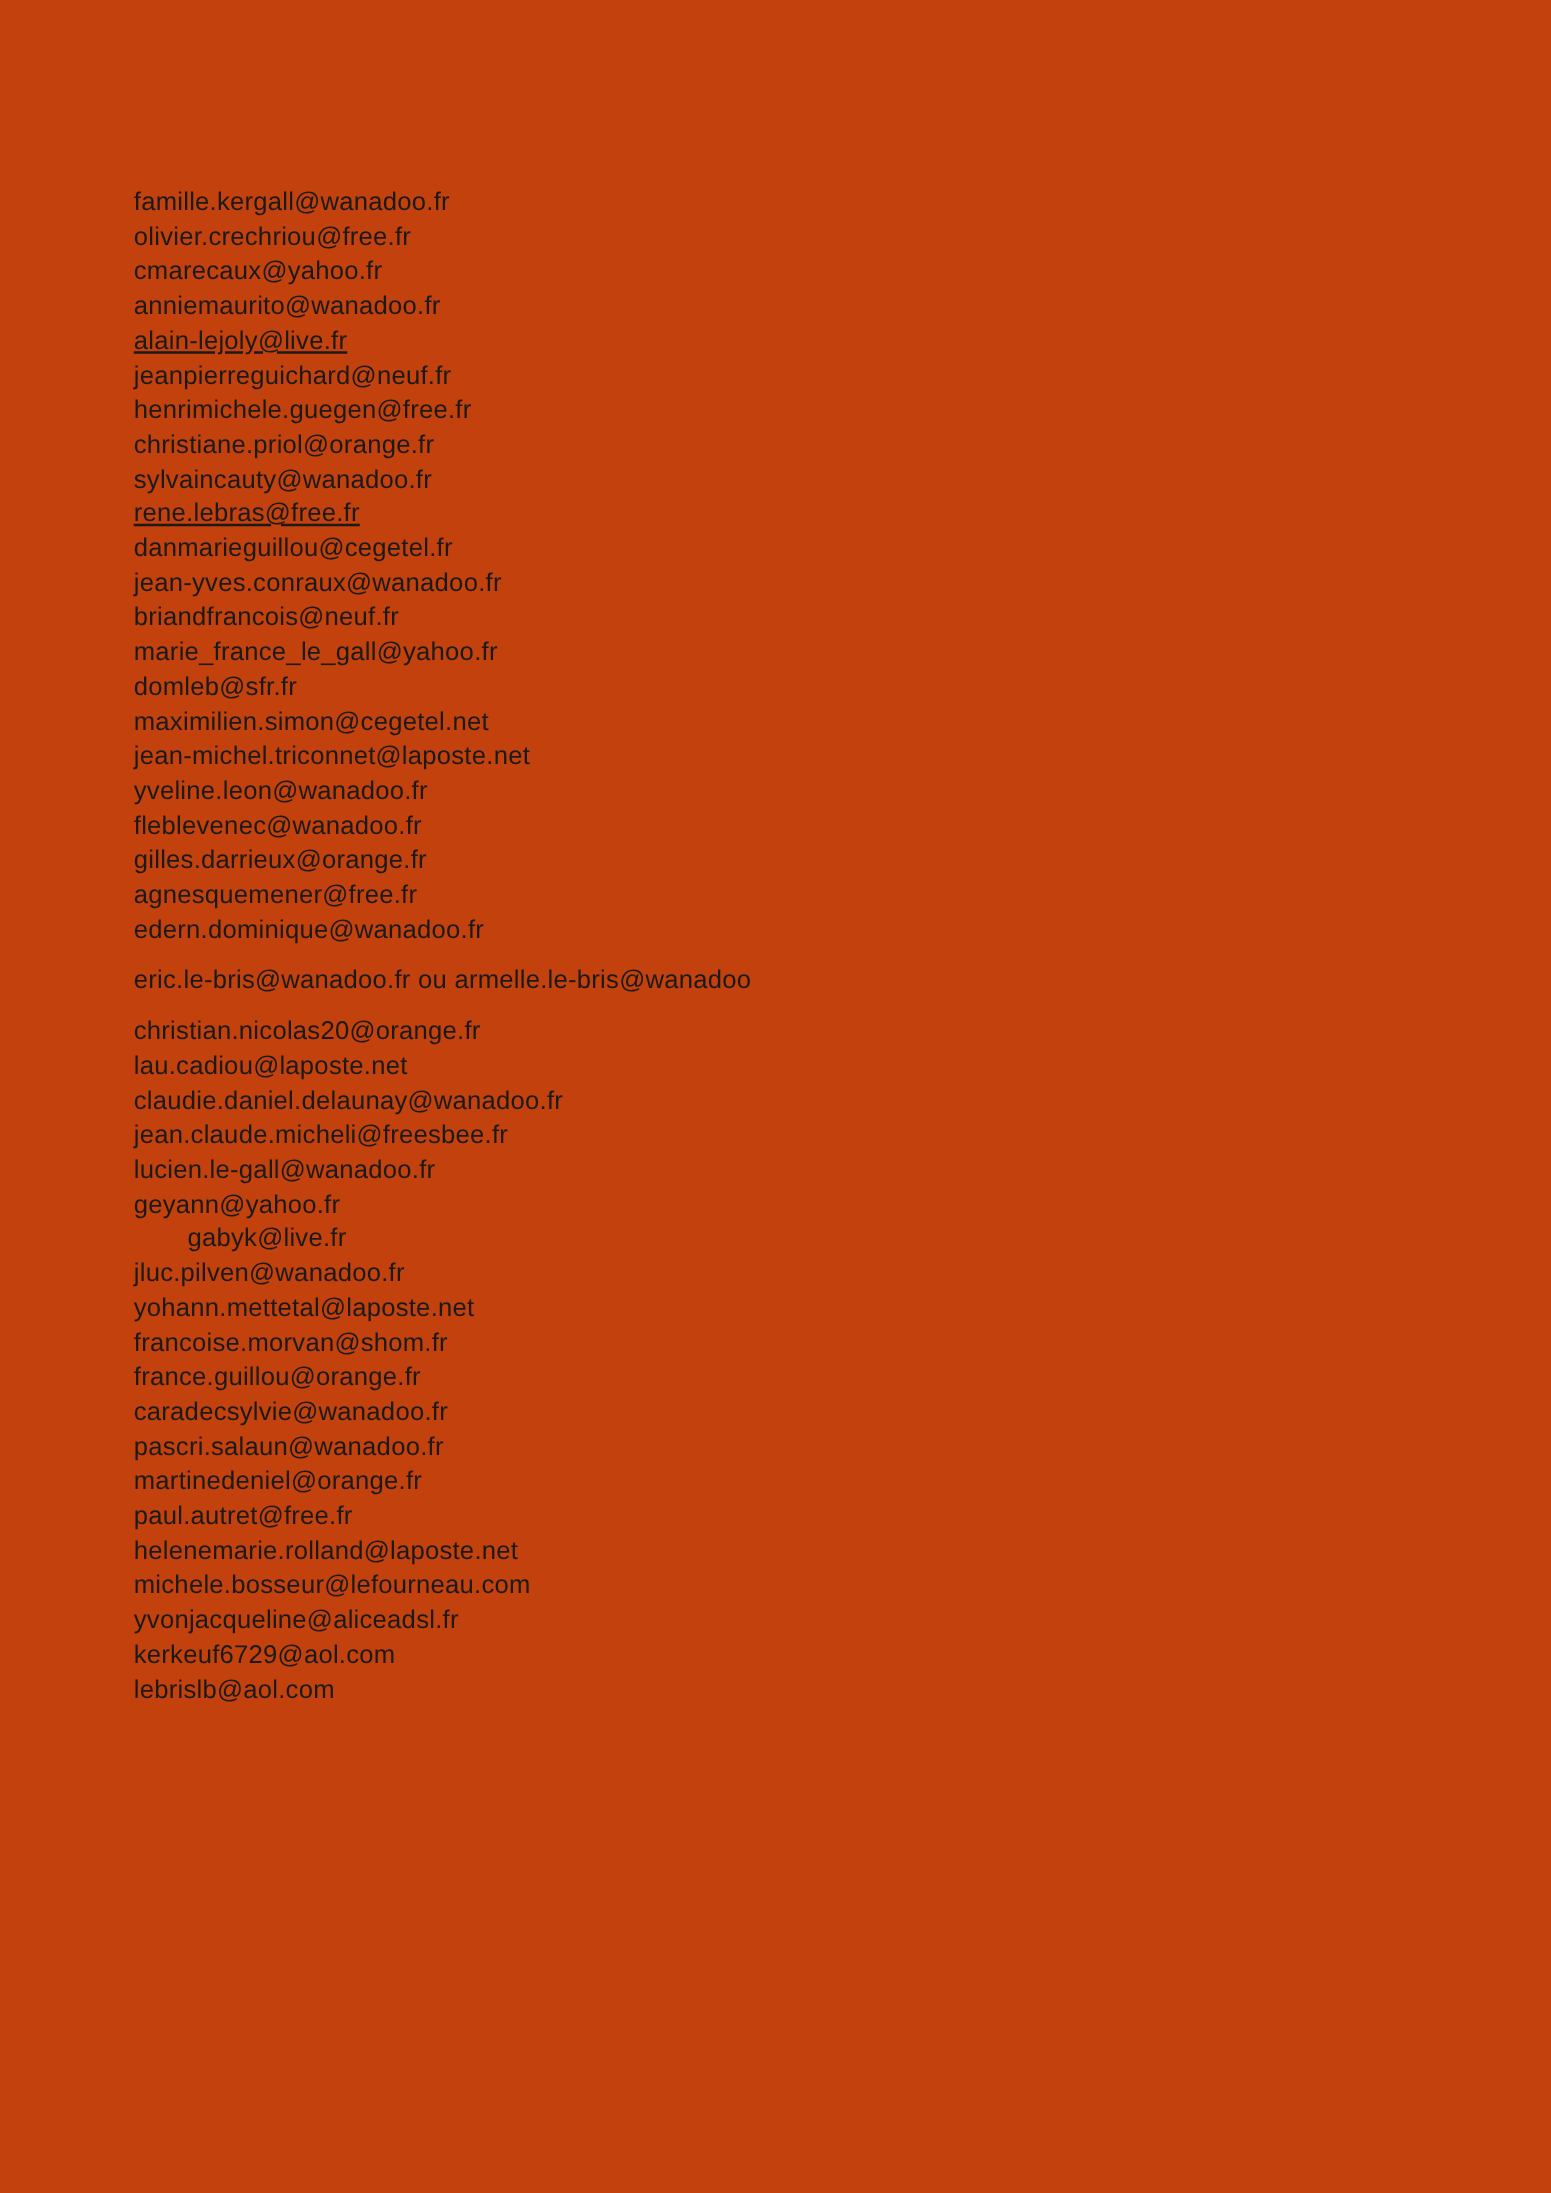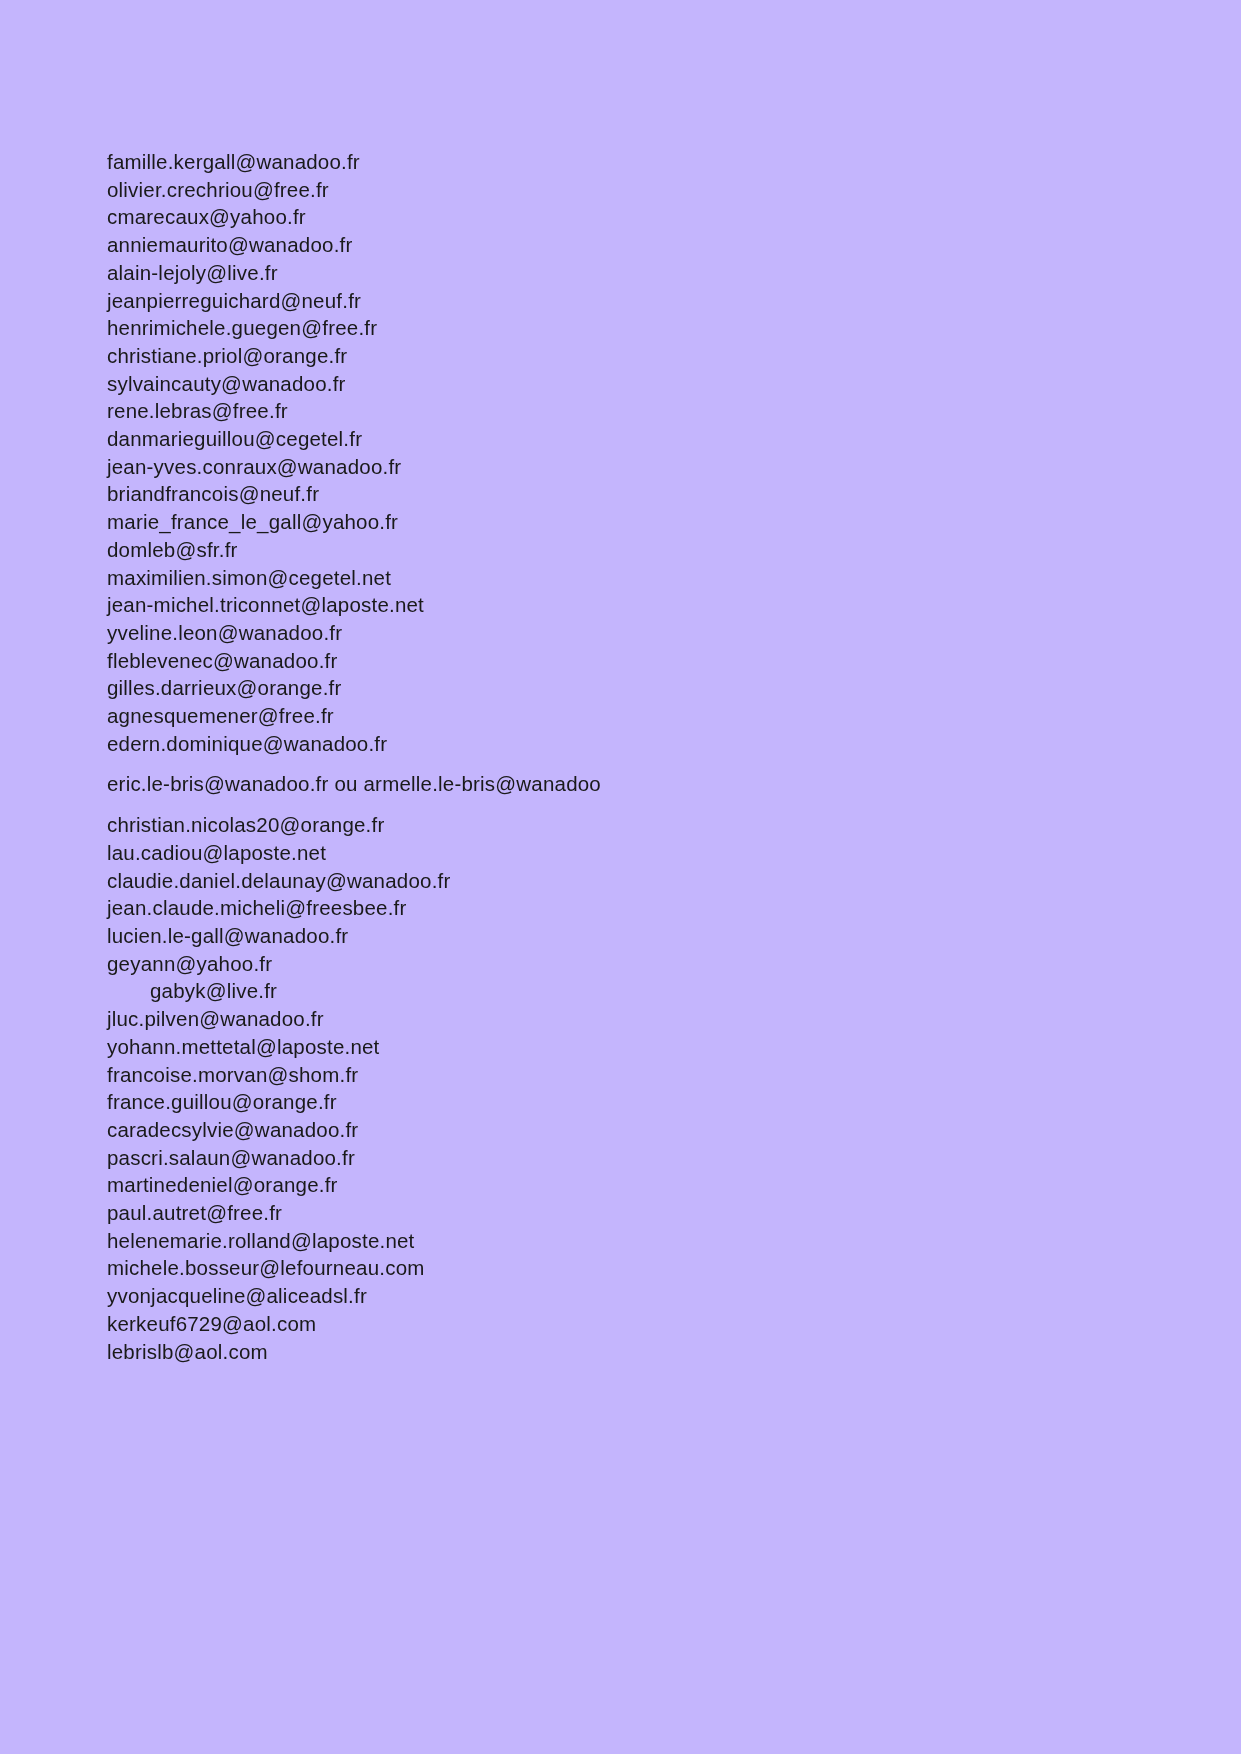--- a/index.html
+++ b/index.html
@@ -36,34 +36,34 @@
     font-size: 20.5px;
     line-height: 27.7px;
     color: #1a1a1a;
     white-space: pre;
     letter-spacing: 0.01em;
   }
 </style>
 </head>
 <body>
 
-<div class="page" style="background: #c4b5fd;">
+<div class="page" style="background: #c2410c;">
   <div class="content">
 
   <div class="block">
         <div class="line" style="color: rgb(26, 26, 26);">famille.kergall@wanadoo.fr</div>
         <div class="line" style="color: rgb(26, 26, 26);">olivier.crechriou@free.fr</div>
         <div class="line" style="color: rgb(26, 26, 26);">cmarecaux@yahoo.fr</div>
         <div class="line" style="color: rgb(26, 26, 26);">anniemaurito@wanadoo.fr</div>
-        <div class="line" style="color: rgb(26, 26, 26);">alain-lejoly@live.fr</div>
+        <div class="line" style="color: rgb(26, 26, 26); text-decoration: underline;">alain-lejoly@live.fr</div>
         <div class="line" style="color: rgb(26, 26, 26);">jeanpierreguichard@neuf.fr</div>
         <div class="line" style="color: rgb(26, 26, 26);">henrimichele.guegen@free.fr</div>
         <div class="line" style="color: rgb(26, 26, 26);">christiane.priol@orange.fr</div>
         <div class="line" style="color: rgb(26, 26, 26);">sylvaincauty@wanadoo.fr</div>
-        <div class="line" style="color: rgb(26, 26, 26);">rene.lebras@free.fr</div>
+        <div class="line" style="color: rgb(26, 26, 26); text-decoration: underline;">rene.lebras@free.fr</div>
         <div class="line" style="color: rgb(26, 26, 26);">danmarieguillou@cegetel.fr</div>
         <div class="line" style="color: rgb(26, 26, 26);">jean-yves.conraux@wanadoo.fr</div>
         <div class="line" style="color: rgb(26, 26, 26);">briandfrancois@neuf.fr</div>
         <div class="line" style="color: rgb(26, 26, 26);">marie_france_le_gall@yahoo.fr</div>
         <div class="line" style="color: rgb(26, 26, 26);">domleb@sfr.fr</div>
         <div class="line" style="color: rgb(26, 26, 26);">maximilien.simon@cegetel.net</div>
         <div class="line" style="color: rgb(26, 26, 26);">jean-michel.triconnet@laposte.net</div>
         <div class="line" style="color: rgb(26, 26, 26);">yveline.leon@wanadoo.fr</div>
         <div class="line" style="color: rgb(26, 26, 26);">fleblevenec@wanadoo.fr</div>
         <div class="line" style="color: rgb(26, 26, 26);">gilles.darrieux@orange.fr</div>

